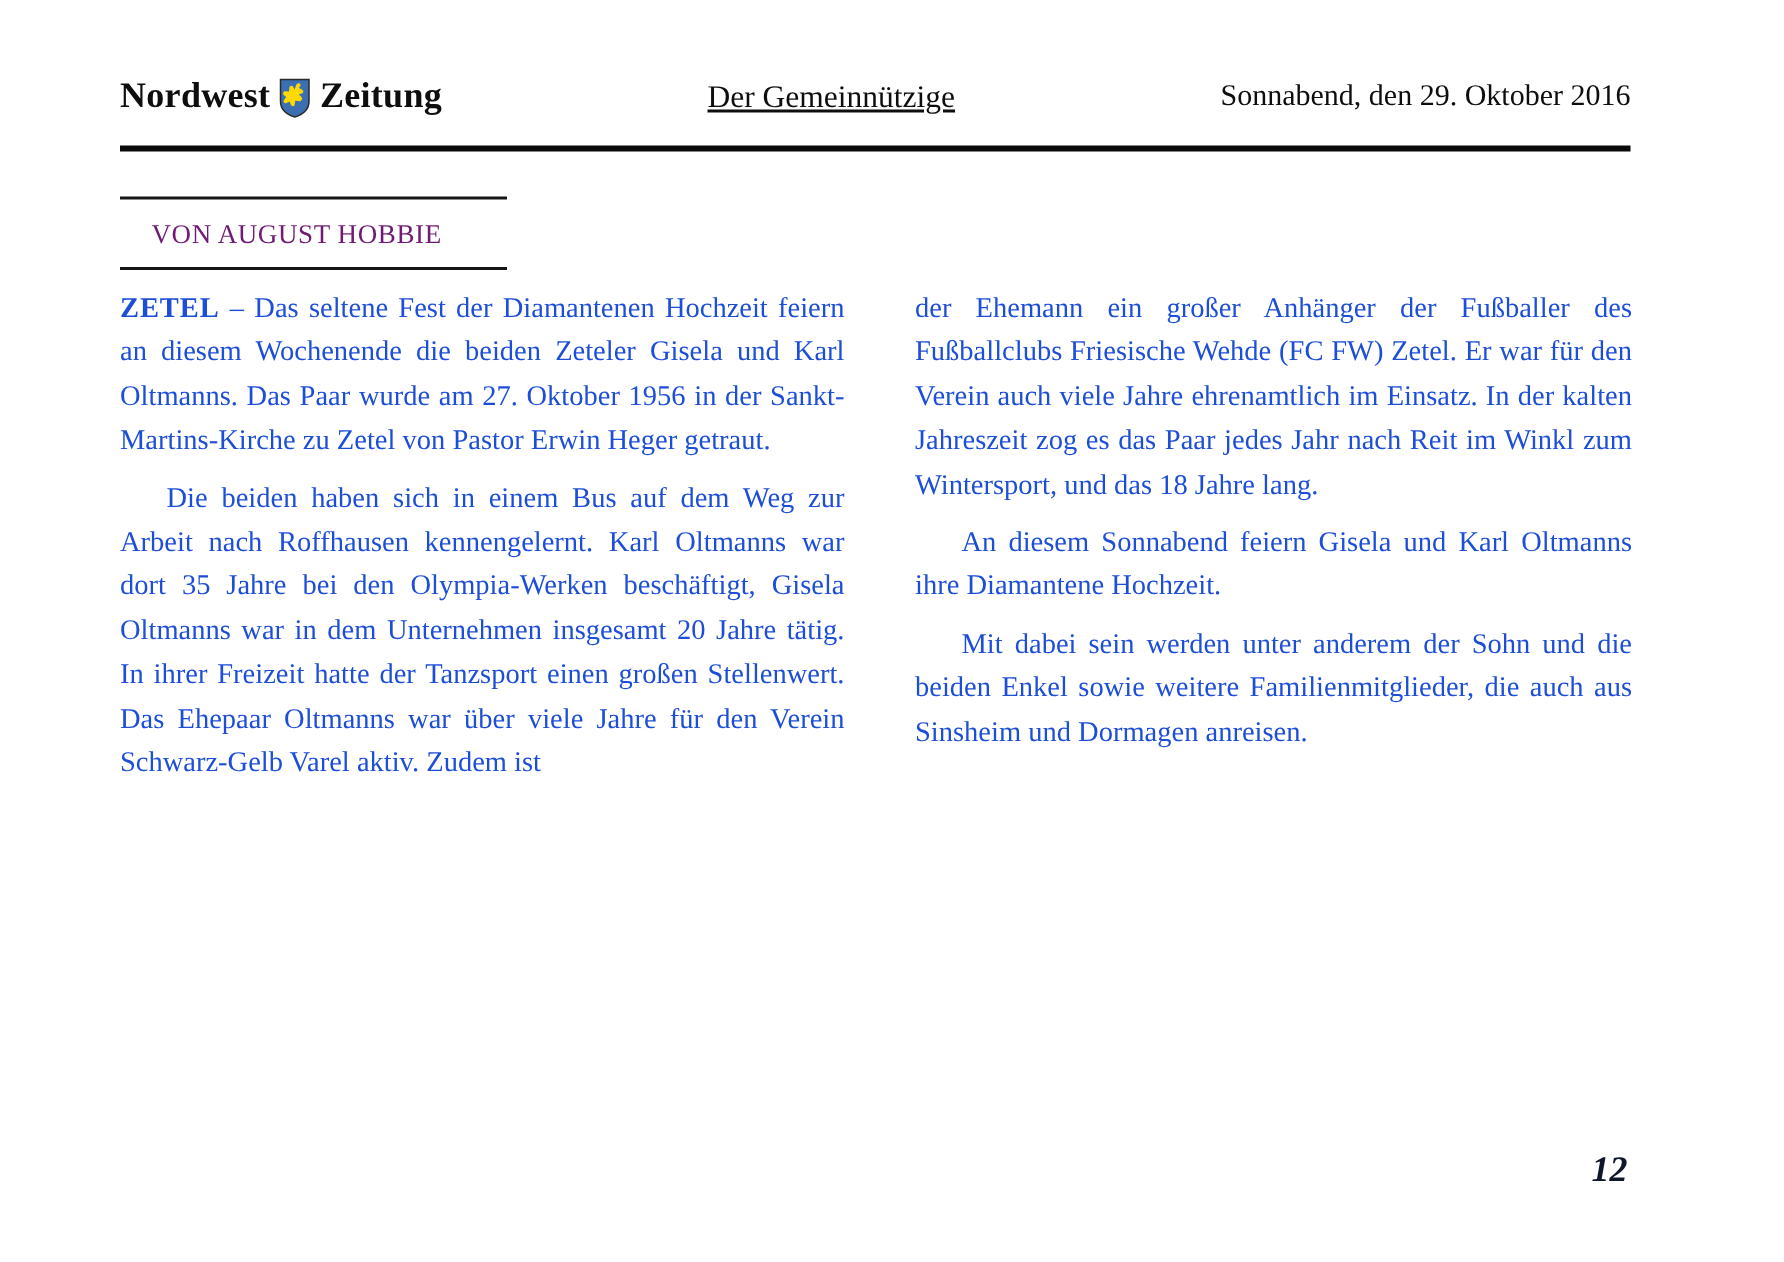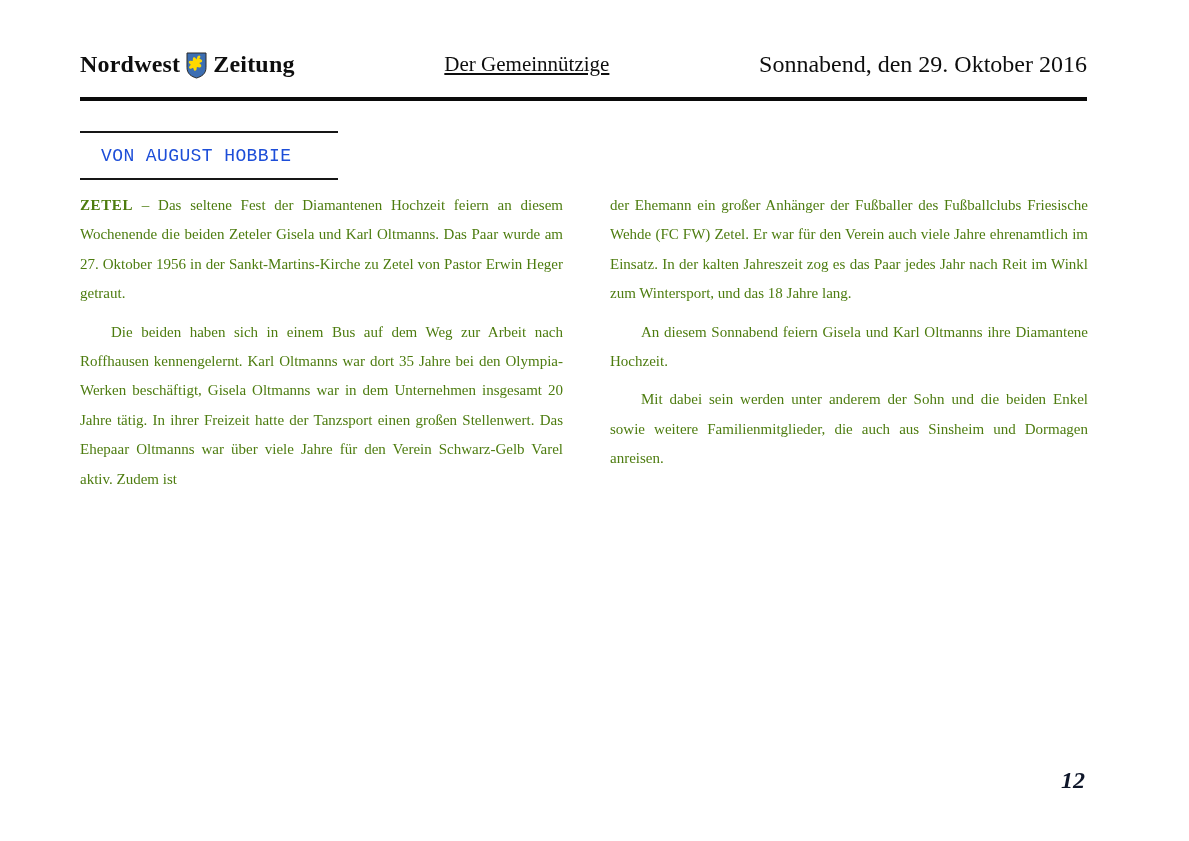--- a/index.html
+++ b/index.html
@@ -19,41 +19,41 @@
     border-bottom:4px solid #0a0a0a;
     padding-bottom:20px;
   }
   .masthead {
     font-weight:bold; font-size:24px; line-height:26px;
     display:flex; align-items:center; gap:5px;
     letter-spacing:0.2px;
   }
   .crest { display:inline-block; width:21px; height:27px; margin:0 1px; position:relative; top:2px; }
   .center-title { font-size:21px; line-height:26px;text-decoration:underline; }
-  .header-date { font-size:24px; line-height:26px; }
+  .header-date { font-size:20px; line-height:26px; }
 
   
   .byline-box {
     position:absolute; left:80px; top:131px; width:258px;
     box-sizing:border-box;
     border-top:2px solid #161616;
     border-bottom:2px solid #161616;
     padding:13px 0 12px 21px;
-    font-family:Liberation Mono, monospace;
+    font-family:Liberation Serif, serif;
     font-size:18px; line-height:20px;
     letter-spacing:0.4px;
-    color:#1d4ed8;
+    color:#701a75;
   }
 
   
   .article-col {
     position:absolute; top:191px;
-    font-size:15px; line-height:29.4px;
+    font-size:19px; line-height:29.4px;
     text-align:justify;
-    color:#4d7c0f;
+    color:#1d4ed8;
   }
   .col1 { left:80px;  width:483px; }
   .col2 { left:610px; width:478px; }
   .article-col p { margin:0 0 9px 0; }
   .article-col p.indent { text-indent:31px; }
   .lead-location { font-weight:bold; letter-spacing:0.6px; }
 
   
   .page-number {
     position:absolute; left:1061px; top:767px;

